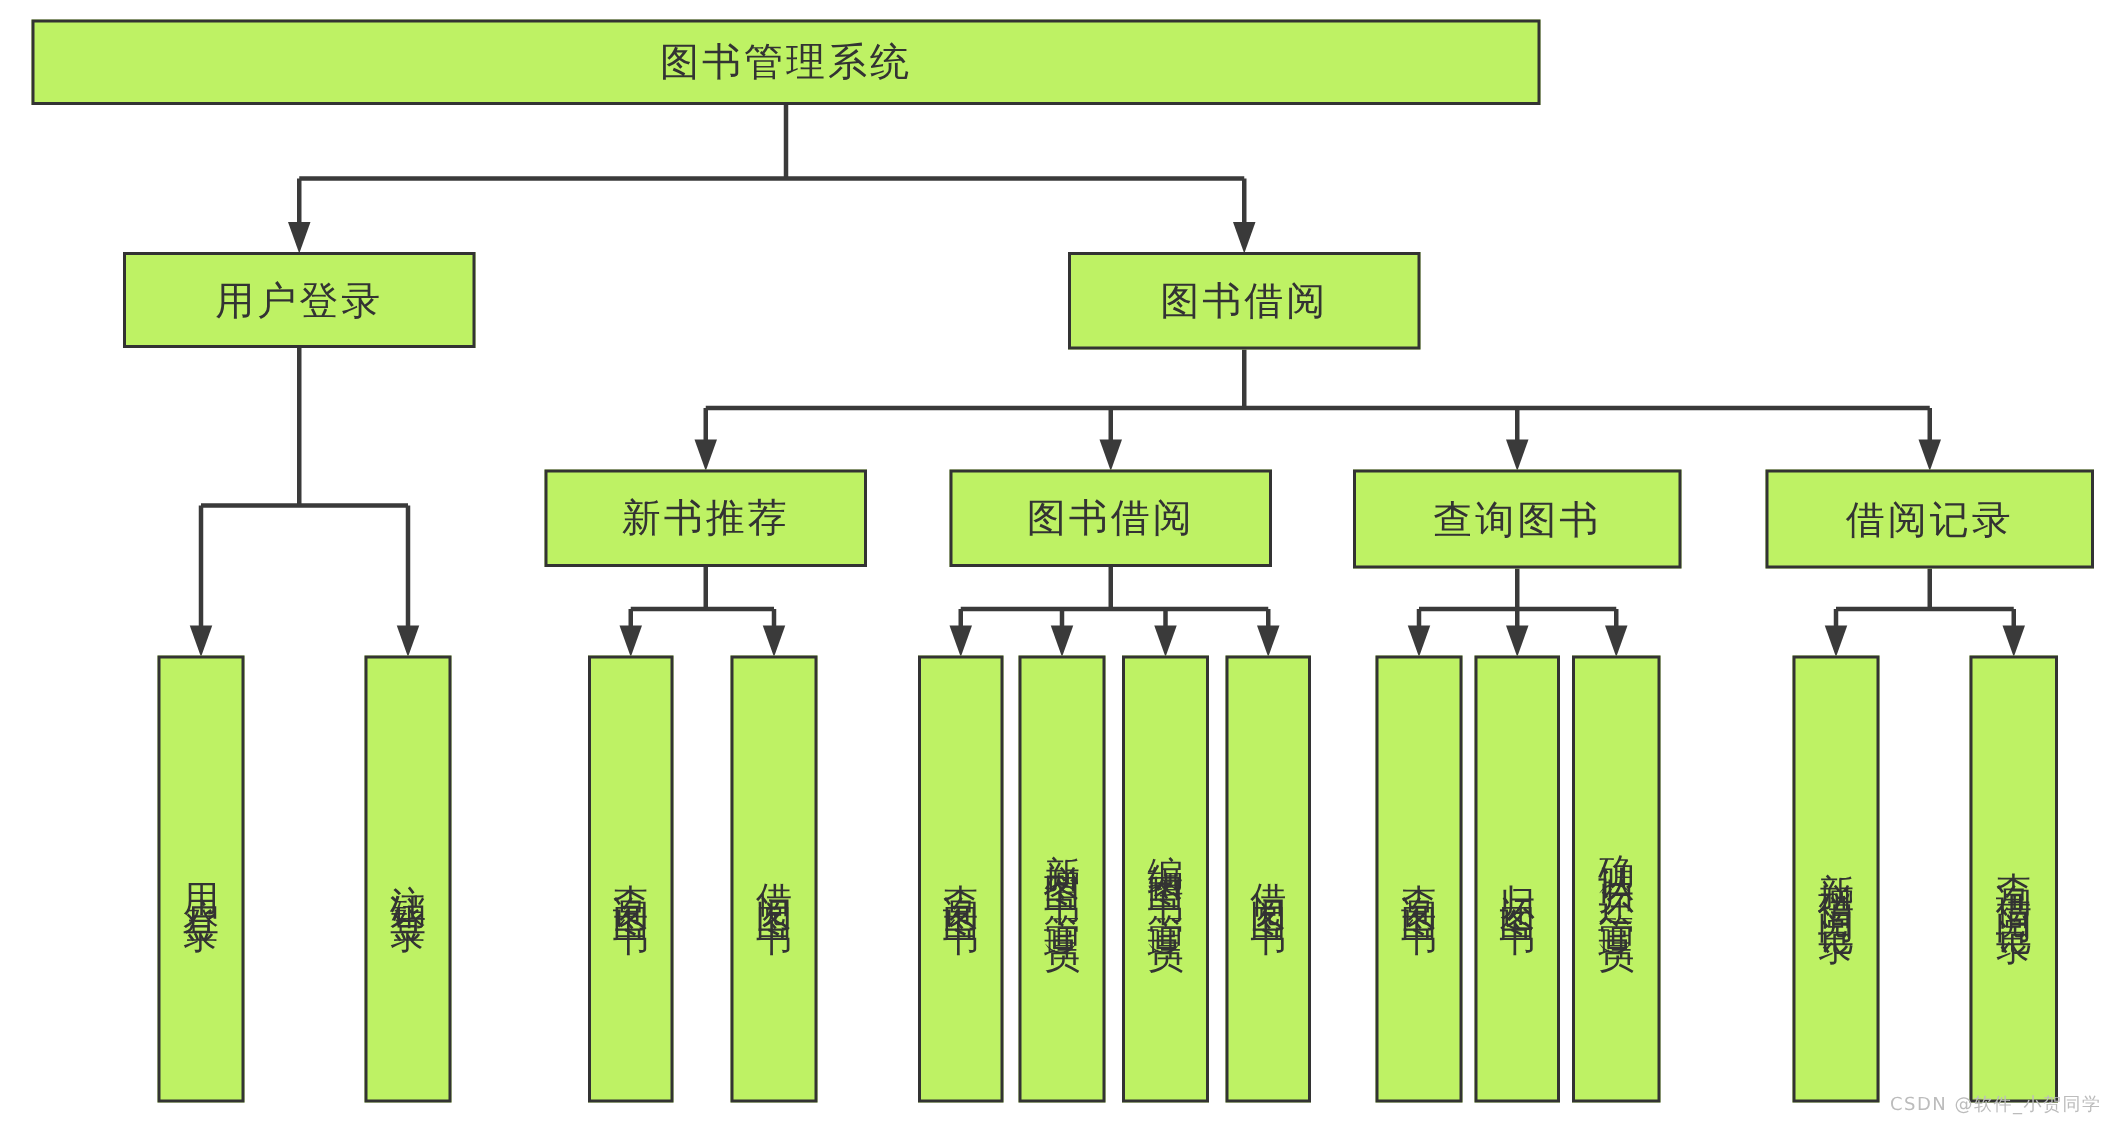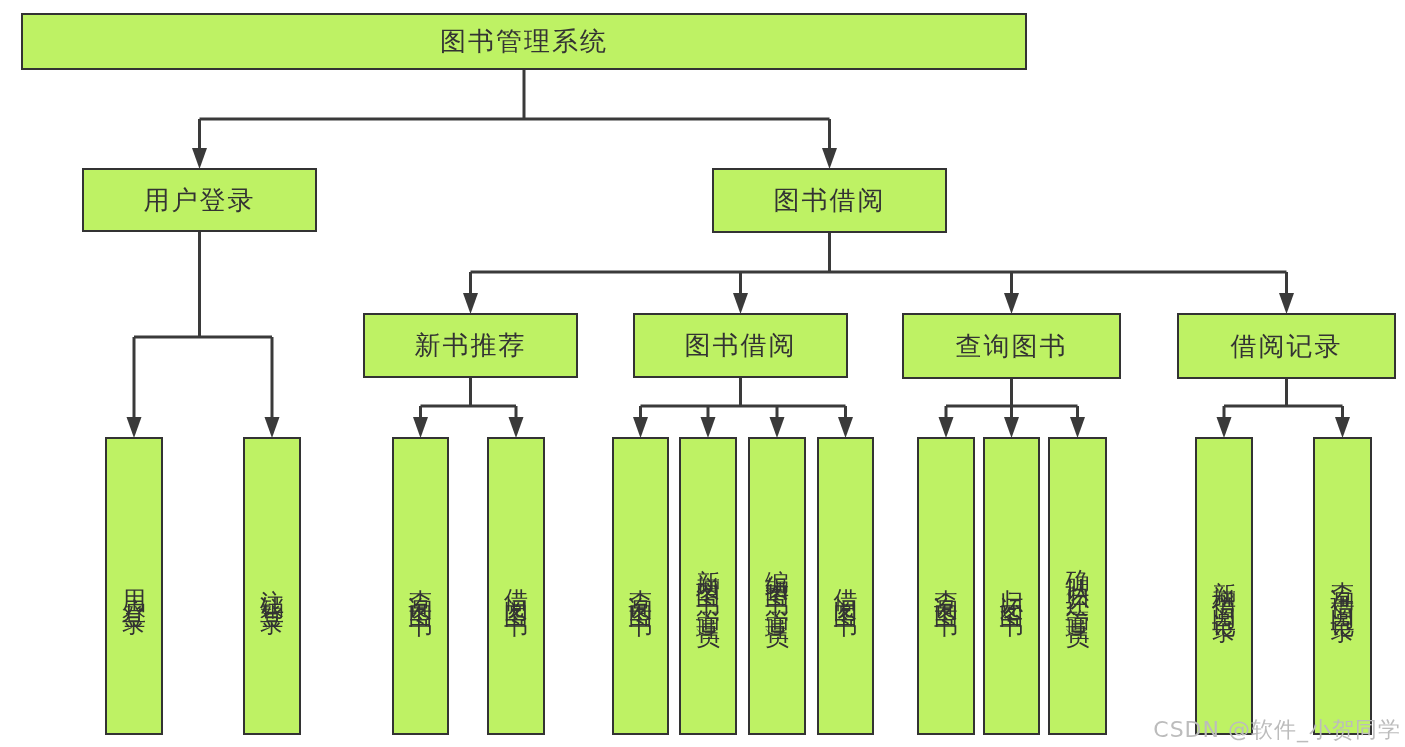--- a/index.html
+++ b/index.html
@@ -49,21 +49,21 @@
     text-orientation: mixed;
     font-size: 24px;
     letter-spacing: 8px;
     line-height: 1;
     white-space: nowrap;
   }
   .watermark {
     position: absolute;
     right: 4px;
     bottom: 2px;
-    font-size: 22px;
+    font-size: 12px;
     letter-spacing: 1px;
     color: var(--watermark, #bcbcbc);
     z-index: 5;
     white-space: nowrap;
   }
 </style>
 </head>
 <body>
 
 <div class="canvas">

